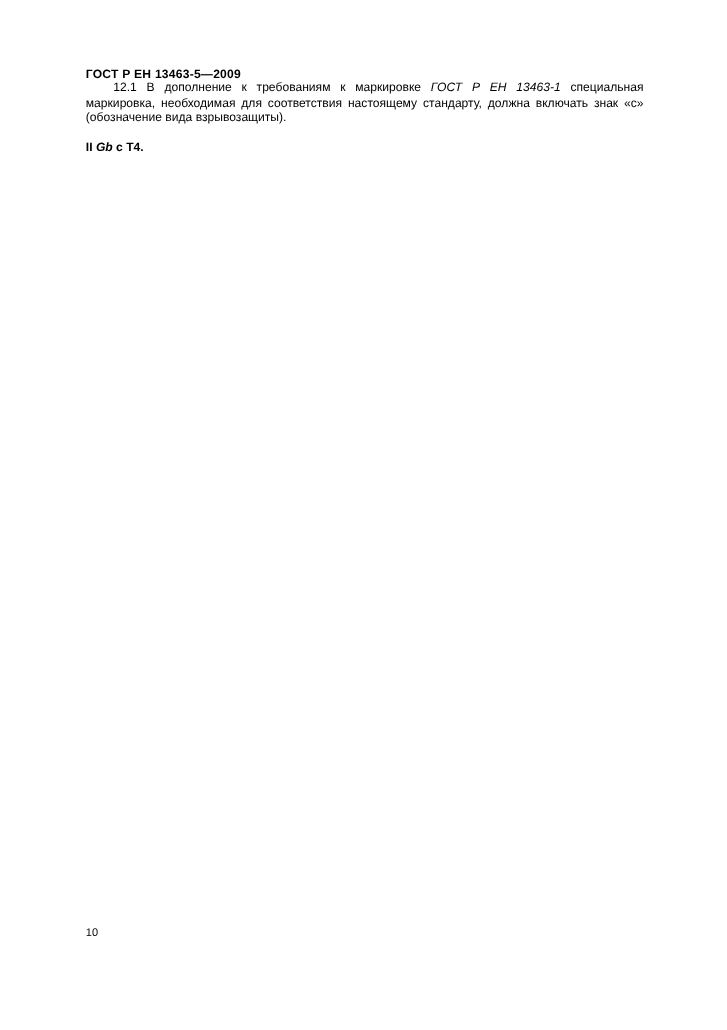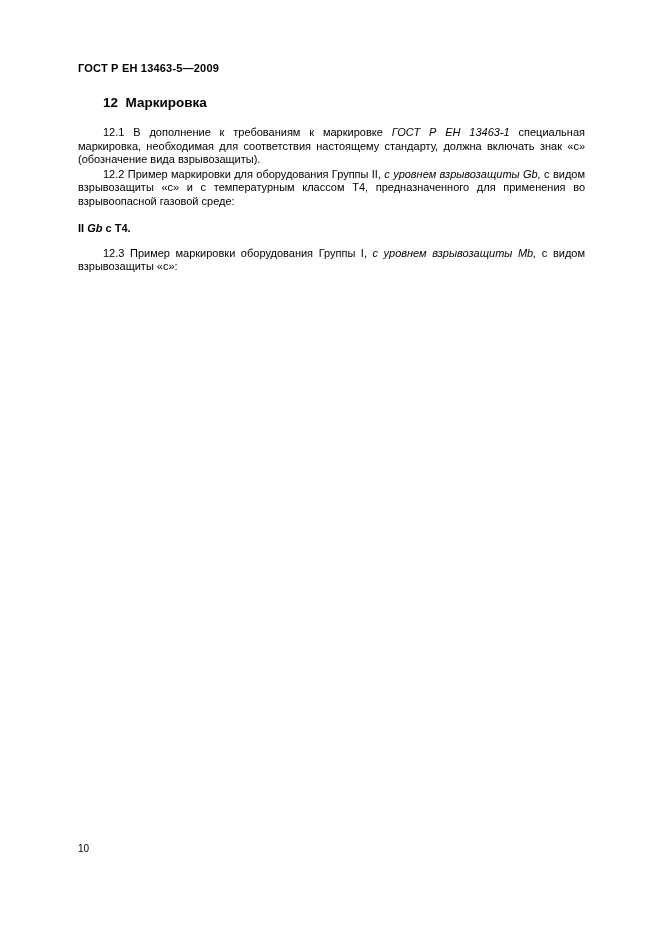--- a/index.html
+++ b/index.html
@@ -61,27 +61,24 @@
   }
 </style>
 </head>
 <body>
 
 <div class="page">
   <div class="content">
 
     <div class="doc-header">ГОСТ Р ЕН 13463-5—2009</div>
 
-    <div class="section-heading">12  Маркировка</div>
 
     <p class="para"><span>12.1  В дополнение к требованиям к маркировке </span><i>ГОСТ Р ЕН 13463-1</i><span> специальная маркировка, необходимая для соответствия настоящему стандарту, должна включать знак «с» (обозначение вида взрывозащиты).</span></p>
 
-    <p class="para"><span>12.2  Пример маркировки для оборудования Группы II, </span><i>с уровнем взрывозащиты Gb,</i><span> с видом взрывозащиты «с» и с температурным классом Т4, предназначенного для применения во взрывоопасной газовой среде:</span></p>
 
     <div class="marking-line"><span>II </span><i>Gb</i><span> с Т4.</span></div>
 
-    <p class="para"><span>12.3  Пример маркировки оборудования Группы I, </span><i>с уровнем взрывозащиты Mb,</i><span> с видом взрывозащиты «с»:</span></p>
 
 
   </div>
 
   <div class="page-number">10</div>
 </div>
 
 </body></html>

